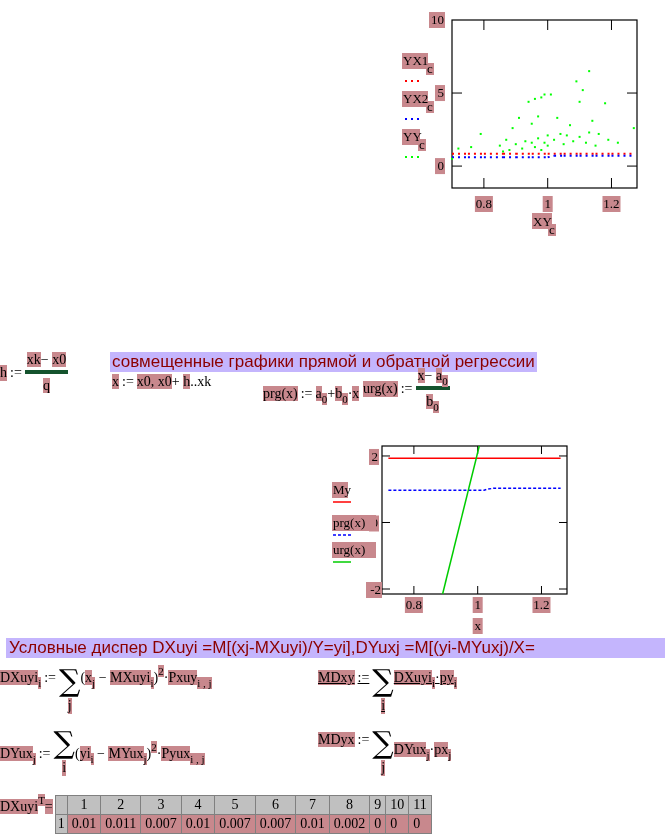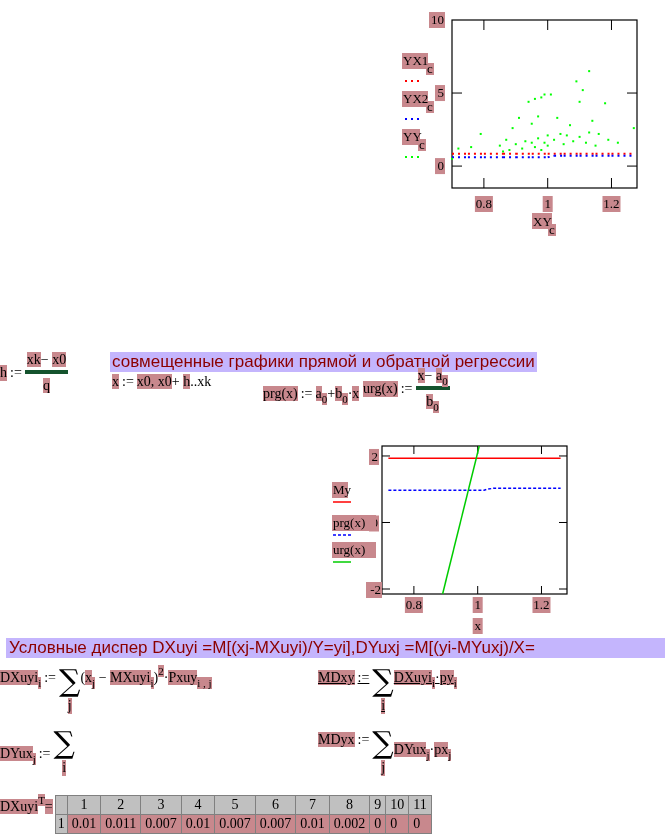--- a/index.html
+++ b/index.html
@@ -284,20 +284,21 @@
   </div>
 </div>
 
 <div class="abs" style="left:0;top:730px;">
   <div style="display:flex;align-items:center;">
     <span style="padding-top:2px;"><span class="hl">DYux</span><span class="sub hl">j</span><span class="assign">:=</span></span>
     <span style="display:inline-flex;flex-direction:column;align-items:center;">
       <span class="sum">∑</span>
       <span class="hl" style="margin-top:4px;">i</span>
     </span>
+    <span style="padding-top:2px;">(<span class="hl">yi</span><span class="sub hl">i</span> <span>−</span> <span class="hl">MYux</span><span class="sub hl">j</span>)<span class="sup hl">2</span><span>·</span><span class="hl">Pyux</span><span class="sub hl">i , j</span></span>
   </div>
 </div>
 
 <div class="abs" style="left:318px;top:668px;text-decoration:underline;">
   <div style="display:flex;align-items:flex-start;">
     <span style="padding-top:2px;"><span class="hl">MDxy</span><span class="assign">:=</span></span>
     <span style="display:inline-flex;flex-direction:column;align-items:center;">
       <span class="sum">∑</span>
       <span class="hl" style="margin-top:4px;">i</span>
     </span>

